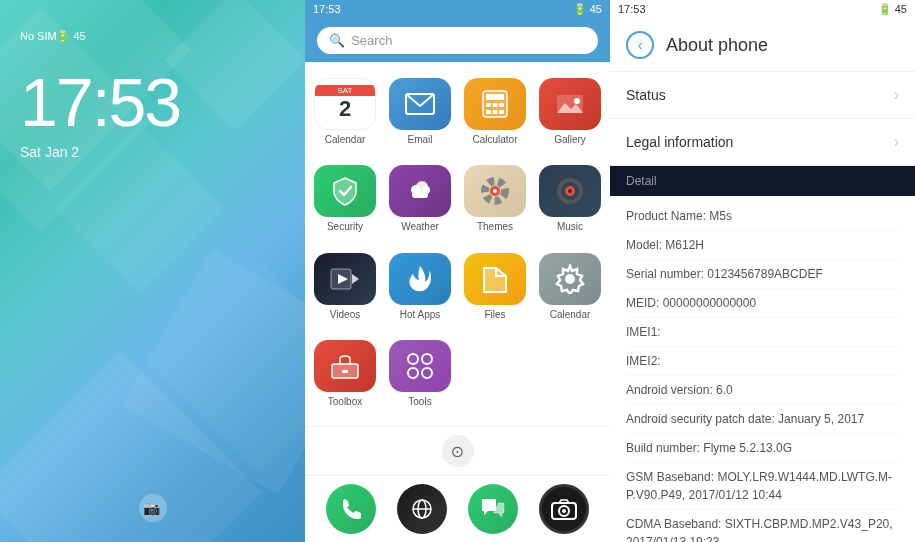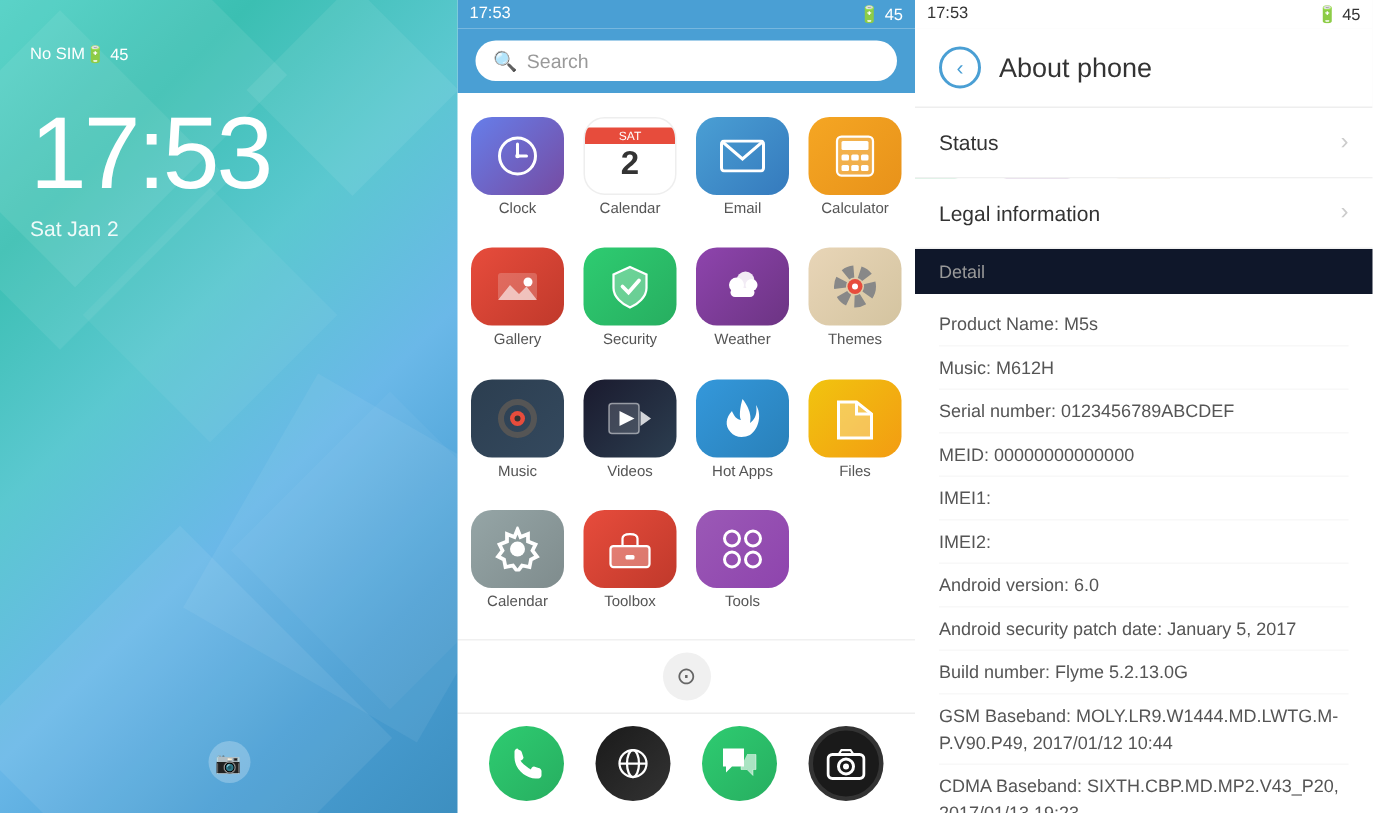--- a/index.html
+++ b/index.html
@@ -313,31 +313,20 @@
   <div class="drawer-search">
     <div class="search-box">
       <span>🔍</span>
       <span>Search</span>
     </div>
   </div>
 
   <div class="app-grid">
 
     <div class="app-item">
-      <div class="app-icon icon-clock">
-        <svg width="30" height="30" viewBox="0 0 30 30">
-          <circle cx="15" cy="15" r="12" fill="none" stroke="white" stroke-width="2"></circle>
-          <line x1="15" y1="15" x2="15" y2="7" stroke="white" stroke-width="2" stroke-linecap="round"></line>
-          <line x1="15" y1="15" x2="21" y2="15" stroke="white" stroke-width="2" stroke-linecap="round"></line>
-          <circle cx="15" cy="15" r="1.5" fill="white"></circle>
-        </svg>
-      </div>
-      <span class="app-label">Clock</span>
-    </div>
-    <div class="app-item">
       <div class="app-icon icon-calendar">
         <div class="calendar-inner">
           <div class="cal-top">SAT</div>
           <div class="cal-num">2</div>
         </div>
       </div>
       <span class="app-label">Calendar</span>
     </div>
     <div class="app-item">
       <div class="app-icon icon-email">
@@ -524,21 +513,21 @@
     </div>
     <div class="about-row">
       <span class="about-row-label">Legal information</span>
       <span class="about-row-arrow">›</span>
     </div>
     <div class="about-section">
       <span>Detail</span>
     </div>
     <div class="about-detail">
       <div class="detail-row">Product Name: M5s</div>
-      <div class="detail-row">Music: M612H</div>
+      <div class="detail-row">Model: M612H</div>
       <div class="detail-row">Serial number: 0123456789ABCDEF</div>
       <div class="detail-row">MEID: 00000000000000</div>
       <div class="detail-row">IMEI1:</div>
       <div class="detail-row">IMEI2:</div>
       <div class="detail-row">Android version: 6.0</div>
       <div class="detail-row">Android security patch date: January 5, 2017</div>
       <div class="detail-row">Build number: Flyme 5.2.13.0G</div>
       <div class="detail-row">GSM Baseband: MOLY.LR9.W1444.MD.LWTG.M-P.V90.P49, 2017/01/12 10:44</div>
       <div class="detail-row">CDMA Baseband: SIXTH.CBP.MD.MP2.V43_P20, 2017/01/13 19:23</div>
     </div>

